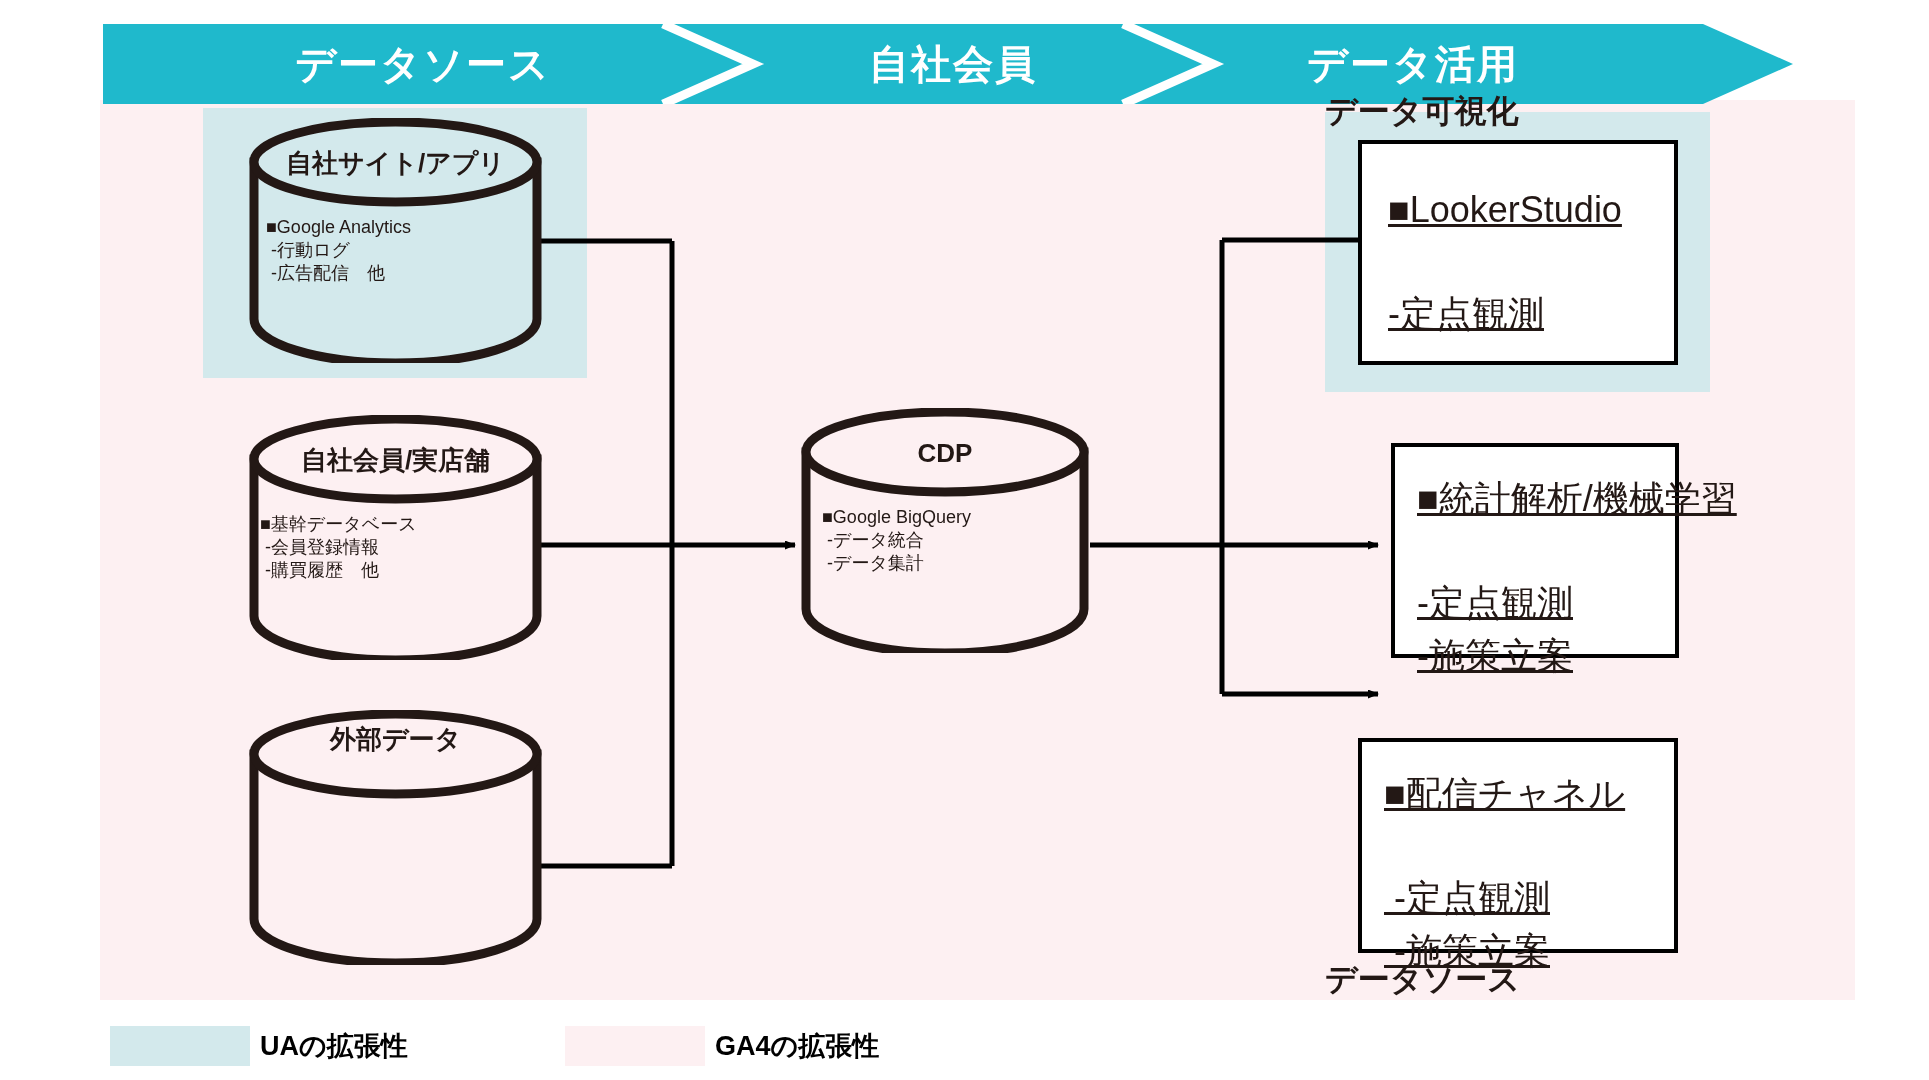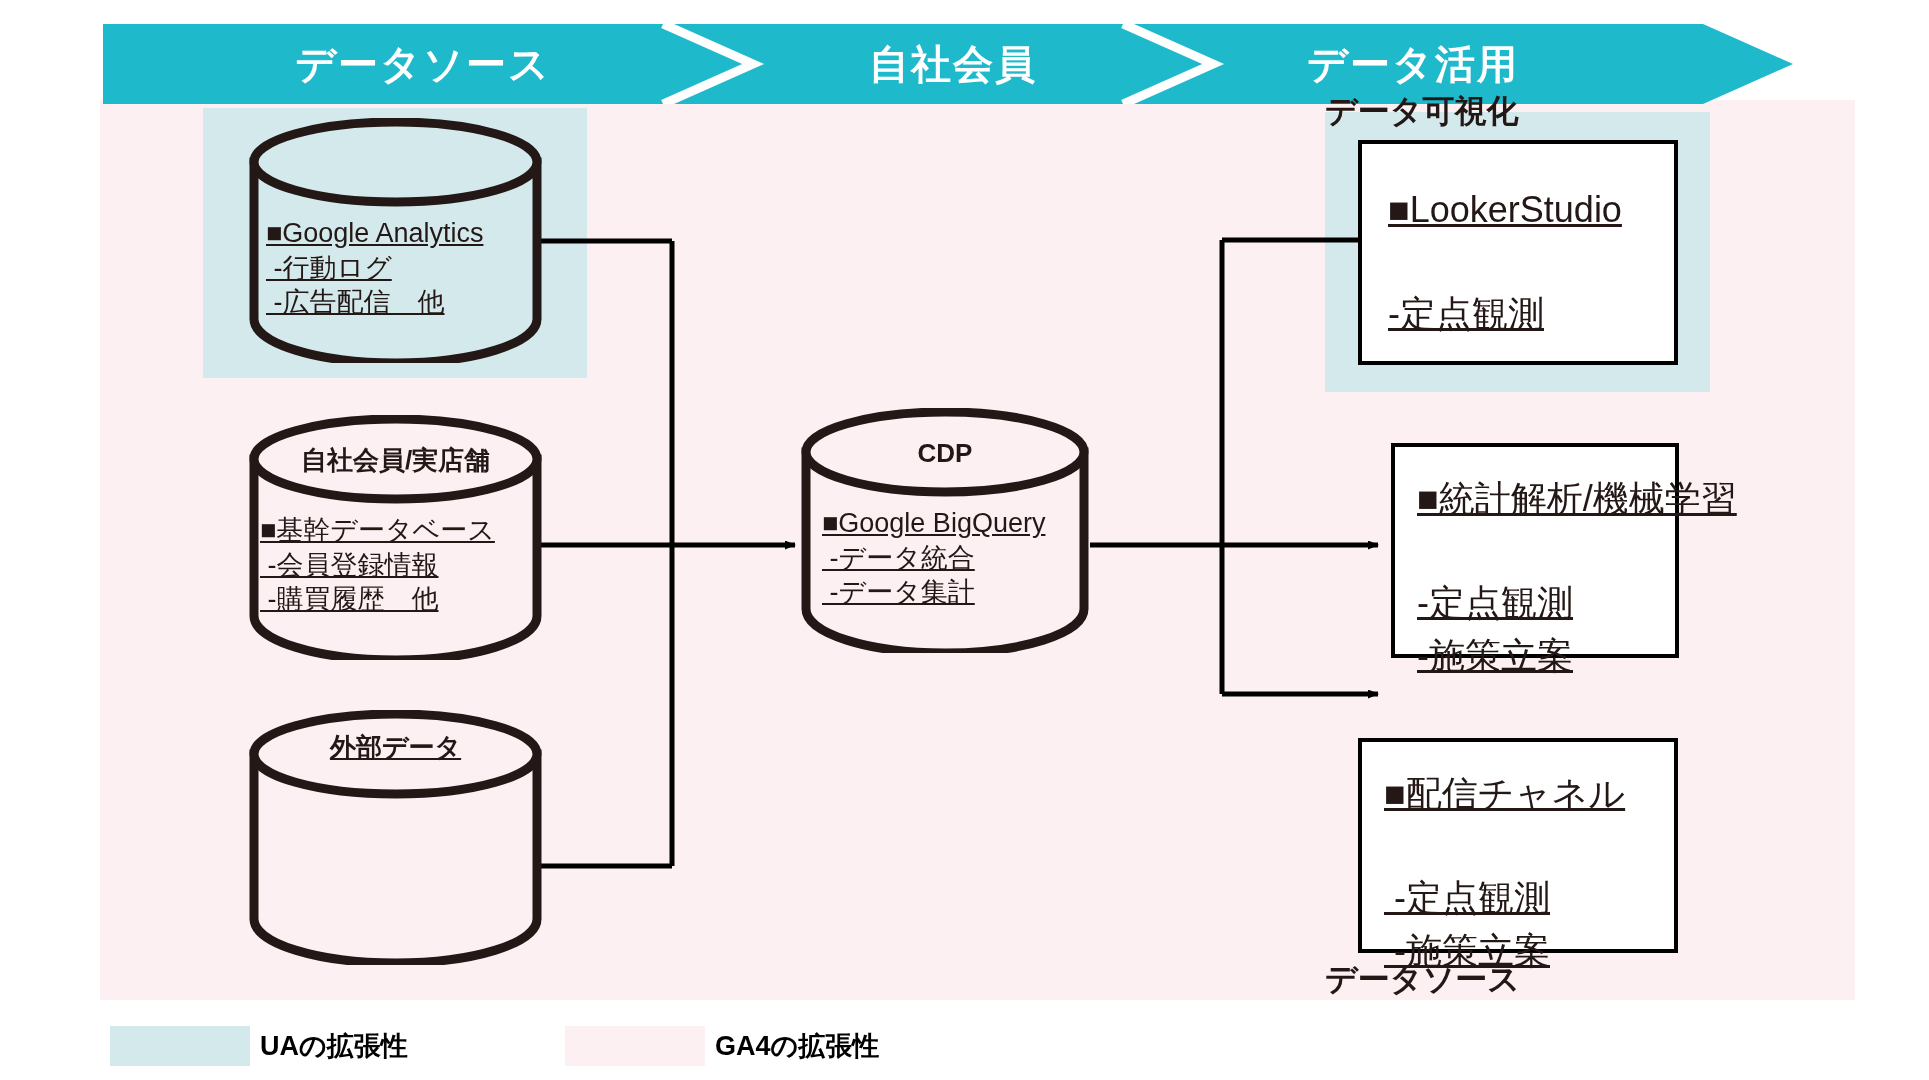--- a/index.html
+++ b/index.html
@@ -83,24 +83,23 @@
     position: absolute;
     left: 0;
     width: 100%;
     text-align: center;
     font-weight: bold;
     font-size: 26px;
     white-space: nowrap;
   }
   .cyl-body {
     position: absolute;
-    font-size: 27px;
+    font-size: 18px;
     line-height: 1.28;
     white-space: pre;
-    text-decoration: underline;
   }
 
   
   .rbox {
     position: absolute;
     background: #ffffff;
     border: 4px solid #000000;
     box-sizing: border-box;
   }
   .rbox-text {
@@ -190,20 +189,21 @@
     <path d="M1222,240 L1378,240" fill="none" stroke="#000000" stroke-width="5" marker-end="url(#ah)"></path>
     <path d="M1222,545 L1378,545" fill="none" stroke="#000000" stroke-width="5" marker-end="url(#ah)"></path>
     <path d="M1222,694 L1378,694" fill="none" stroke="#000000" stroke-width="5" marker-end="url(#ah)"></path>
   </svg>
 
   <div class="cyl" style="left:248px; top:118px; width:295px; height:245px;">
     <svg width="295" height="245" viewBox="0 0 295 245">
       <path d="M6,44 L6,201 A141.5,44 0 0 0 289,201 L289,44 Z" fill="#D3E9EC" stroke="#231815" stroke-width="9"></path>
       <ellipse cx="147.5" cy="44" rx="141.5" ry="40" fill="#D3E9EC" stroke="#231815" stroke-width="9"></ellipse>
     </svg>
+    <div class="cyl-title" style="top:28px;">自社サイト/アプリ</div>
     <div class="cyl-body" style="left:18px; top:98px;">■Google Analytics
  -行動ログ
  -広告配信　他</div>
   </div>
 
   <div class="cyl" style="left:248px; top:415px; width:295px; height:245px;">
     <svg width="295" height="245" viewBox="0 0 295 245">
       <path d="M6,44 L6,201 A141.5,44 0 0 0 289,201 L289,44 Z" fill="#FDF0F2" stroke="#231815" stroke-width="9"></path>
       <ellipse cx="147.5" cy="44" rx="141.5" ry="40" fill="#FDF0F2" stroke="#231815" stroke-width="9"></ellipse>
     </svg>
@@ -211,21 +211,21 @@
     <div class="cyl-body" style="left:12px; top:98px;">■基幹データベース
  -会員登録情報
  -購買履歴　他</div>
   </div>
 
   <div class="cyl" style="left:248px; top:710px; width:295px; height:255px;">
     <svg width="295" height="255" viewBox="0 0 295 255">
       <path d="M6,44 L6,209 A141.5,44 0 0 0 289,209 L289,44 Z" fill="#FDF0F2" stroke="#231815" stroke-width="9"></path>
       <ellipse cx="147.5" cy="44" rx="141.5" ry="40" fill="#FDF0F2" stroke="#231815" stroke-width="9"></ellipse>
     </svg>
-    <div class="cyl-title" style="top:20px;text-decoration:underline;">外部データ</div>
+    <div class="cyl-title" style="top:12px;">外部データ</div>
   </div>
 
   <div class="cyl" style="left:800px; top:408px; width:290px; height:245px;">
     <svg width="290" height="245" viewBox="0 0 290 245">
       <path d="M6,44 L6,201 A139,44 0 0 0 284,201 L284,44 Z" fill="#FDF0F2" stroke="#231815" stroke-width="9"></path>
       <ellipse cx="145" cy="44" rx="139" ry="40" fill="#FDF0F2" stroke="#231815" stroke-width="9"></ellipse>
     </svg>
     <div class="cyl-title" style="top:30px;">CDP</div>
     <div class="cyl-body" style="left:22px; top:98px;">■Google BigQuery
  -データ統合

